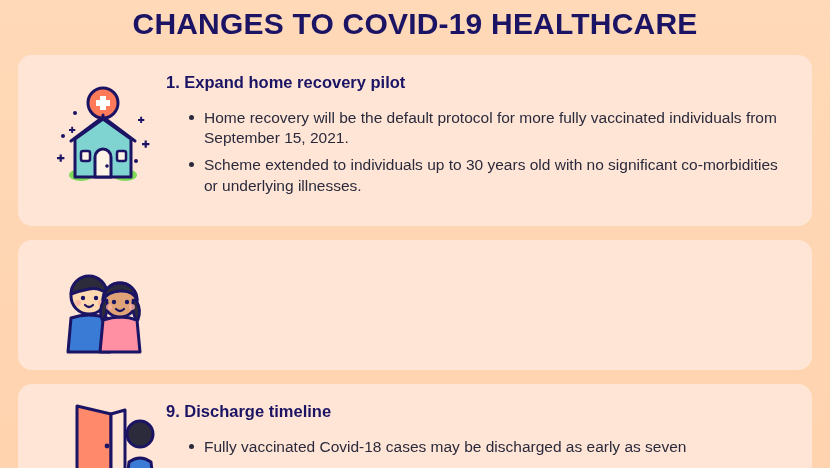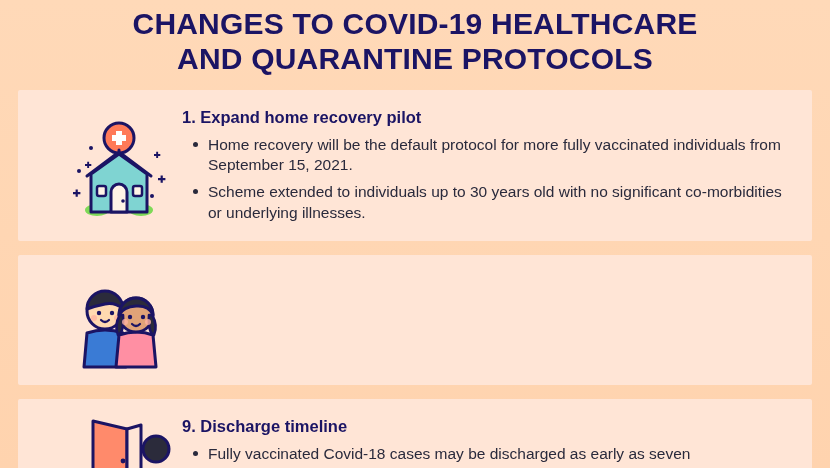--- a/index.html
+++ b/index.html
@@ -28,23 +28,23 @@
     line-height: 1.17;
     letter-spacing: 0.2px;
     padding-top: 6px;
     text-transform: uppercase;
   }
   .title .line {
     display: block;
   }
   .card {
     background: #ffe5d6;
-    border-radius: 2px;
+    border-radius: 14px;
     margin-top: 14px;
-    padding: 12px 16px 14px 32px;
+    padding: 12px 16px 14px 16px;
     display: flex;
     align-items: flex-start;
     box-sizing: border-box;
   }
   .card-icon {
     width: 132px;
     min-width: 132px;
     display: flex;
     align-items: center;
     justify-content: center;
@@ -54,21 +54,21 @@
     flex: 1;
     padding-top: 2px;
   }
   .card-heading {
     color: #1b1464;
     font-weight: bold;
     font-size: 16.5px;
     margin: 4px 0 8px 0;
   }
   ul.points {
-    margin: 4px;
+    margin: 16px;
     padding: 0 0 0 22px;
     list-style: none;
   }
   ul.points li {
     position: relative;
     color: #2a2a3c;
     font-size: 15.5px;
     line-height: 1.3;
     margin-bottom: 7px;
   }
@@ -89,21 +89,20 @@
     overflow: hidden;
   }
 </style>
 </head>
 <body>
 
 <div class="page">
 
   <div class="title">
     <span class="line">Changes to Covid-19 Healthcare</span>
-    <span class="line">and Quarantine Protocols</span>
   </div>
 
   <div class="card">
     <div class="card-icon">
       <svg width="118" height="118" viewBox="0 0 118 118">
 
         <g fill="#1b1464">
           <path d="M16 86 l2.6 0 0 -2.6 2.2 0 0 2.6 2.6 0 0 2.2 -2.6 0 0 2.6 -2.2 0 0 -2.6 -2.6 0z"></path>
           <path d="M28 58 l2.2 0 0 -2.2 1.9 0 0 2.2 2.2 0 0 1.9 -2.2 0 0 2.2 -1.9 0 0 -2.2 -2.2 0z"></path>
           <path d="M97 48 l2.2 0 0 -2.2 1.9 0 0 2.2 2.2 0 0 1.9 -2.2 0 0 2.2 -1.9 0 0 -2.2 -2.2 0z"></path>

